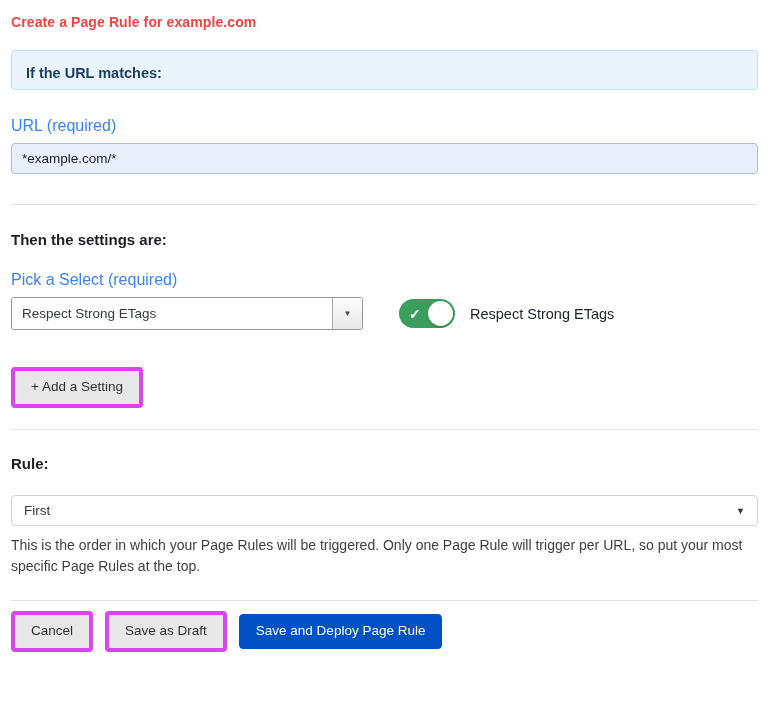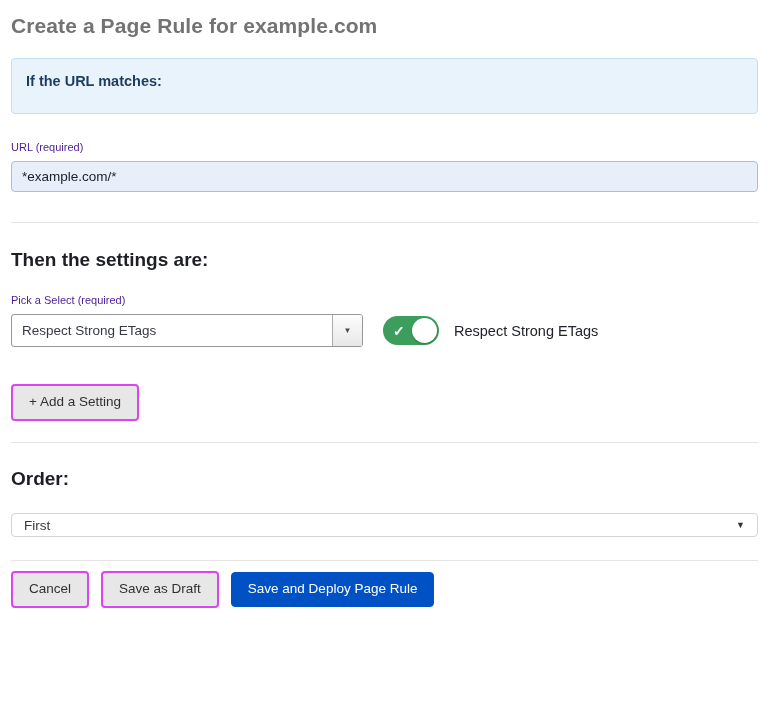--- a/index.html
+++ b/index.html
@@ -6,44 +6,44 @@
   html, body { margin: 0; padding: 0; background: #ffffff; }
   body {
     width: 769px;
     min-height: 718px;
     font-family: "Liberation Sans", sans-serif;
     color: #36393f;
   }
   .container { width: 769px; padding: 8px 11px 14px 11px; }
 
   .page-title {
-    font-size: 21px;
+    font-size: 14px;
     font-weight: 700;
-    color: #737373;
+    color: #ef4444;
     margin: 6px 0 20px 0;
     letter-spacing: 0.1px;
   }
 
   .info-box {
     background: var(--info-bg, #e9f3fc);
     border: 1px solid var(--info-border, #c5dff2);
     border-radius: 4px;
-    padding: 11px 14px 20px 14px;
+    padding: 11px 14px 4px 14px;
     font-size: 14.5px;
     line-height: 1.62;
     color: var(--info-text, #1c3d5e);
     margin-bottom: 27px;
   }
   .info-heading { font-weight: 700; }
   .info-link { color: var(--link-blue, #0055dc); text-decoration: underline; cursor: pointer; }
 
   .field-label {
     display: block;
-    font-size: 11px;
-    color: #4c1d95;
+    font-size: 16px;
+    color: #3b82f6;
     margin: 0 0 8px 0;
   }
 
   .url-input {
     width: 100%;
     height: 31px;
     background: var(--input-bg, #e8effb);
     border: 1px solid #a9bedd;
     border-radius: 4px;
     padding: 4px 10px;
@@ -55,30 +55,30 @@
 
   .divider {
     border: none;
     border-top: 1px solid #e4e4e4;
     margin: 30px 0 26px 0;
   }
   .divider.tight { margin: 21px 0 25px 0; }
   .divider.footer-divider { margin: 23px 0 0 0; }
 
   .section-heading {
-    font-size: 19px;
+    font-size: 15px;
     font-weight: 700;
     color: #1d1f24;
     margin: 0 0 23px 0;
   }
 
   .setting-row {
     display: flex;
     align-items: center;
-    gap: 20px;
+    gap: 36px;
     margin-bottom: 37px;
   }
 
   .select-custom {
     width: 352px;
     height: 33px;
     border: 1px solid #979797;
     border-radius: 3px;
     background: #ffffff;
     display: flex;
@@ -140,32 +140,32 @@
   .btn {
     font-family: "Liberation Sans", sans-serif;
     font-size: 13.5px;
     padding: 9px 16px;
     border-radius: 4px;
     cursor: pointer;
     line-height: 1.1;
   }
   .btn-secondary {
     background: #e7e7e7;
-    border: 2px solid #d946ef;
+    border: 4px solid #d946ef;
     color: #313131;
   }
   .btn-primary {
     background: var(--accent-blue, #0051c3);
     border: 1px solid var(--accent-blue, #0051c3);
     color: #ffffff;
   }
 
   .select-full {
     width: 100%;
-    height: 24px;
+    height: 31px;
     border: 1px solid #d4d4d4;
     border-radius: 4px;
     background: #ffffff;
     display: flex;
     align-items: center;
     justify-content: space-between;
     padding: 0 12px;
     font-size: 13.5px;
     color: #36393f;
     cursor: pointer;
@@ -219,28 +219,29 @@
         <span class="toggle-knob"></span>
       </div>
       <span class="toggle-label">Respect Strong ETags</span>
     </div>
   </div>
 
   <button class="btn btn-secondary">+ Add a Setting</button>
 
   <hr class="divider tight">
 
-  <h2 class="section-heading">Order:</h2>
+  <h2 class="section-heading">Rule:</h2>
 
 
   <div class="select-full">
     <span>First</span>
     <span class="caret">▼</span>
   </div>
 
+  <p class="help-text">This is the order in which your Page Rules will be triggered. Only one Page Rule will trigger per URL, so put your most specific Page Rules at the top.</p>
 
   <hr class="divider footer-divider">
 
   <div class="footer">
     <button class="btn btn-secondary">Cancel</button>
     <button class="btn btn-secondary">Save as Draft</button>
     <button class="btn btn-primary">Save and Deploy Page Rule</button>
   </div>
 
 </div>

